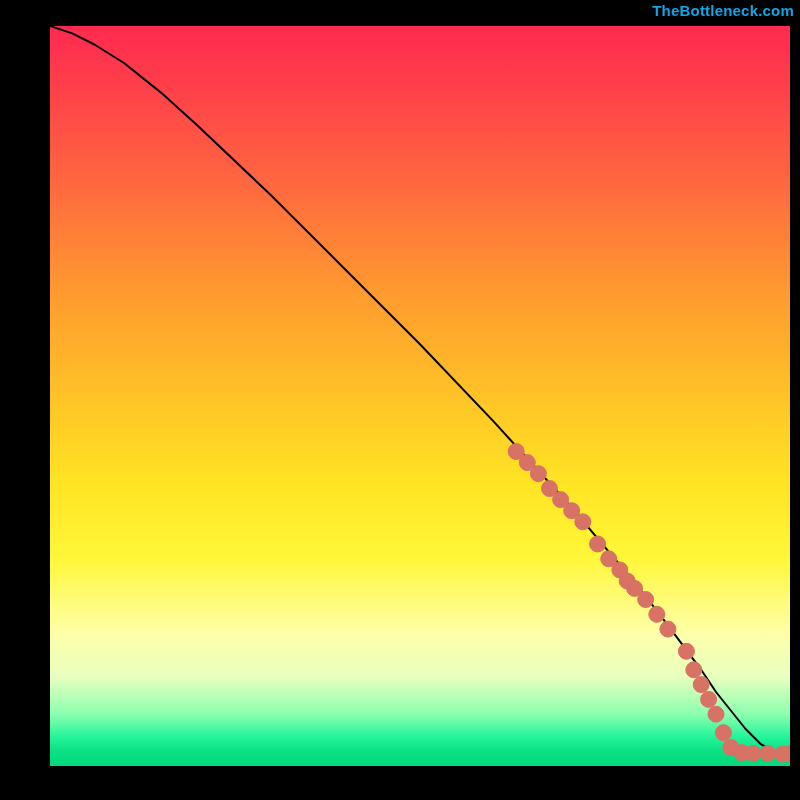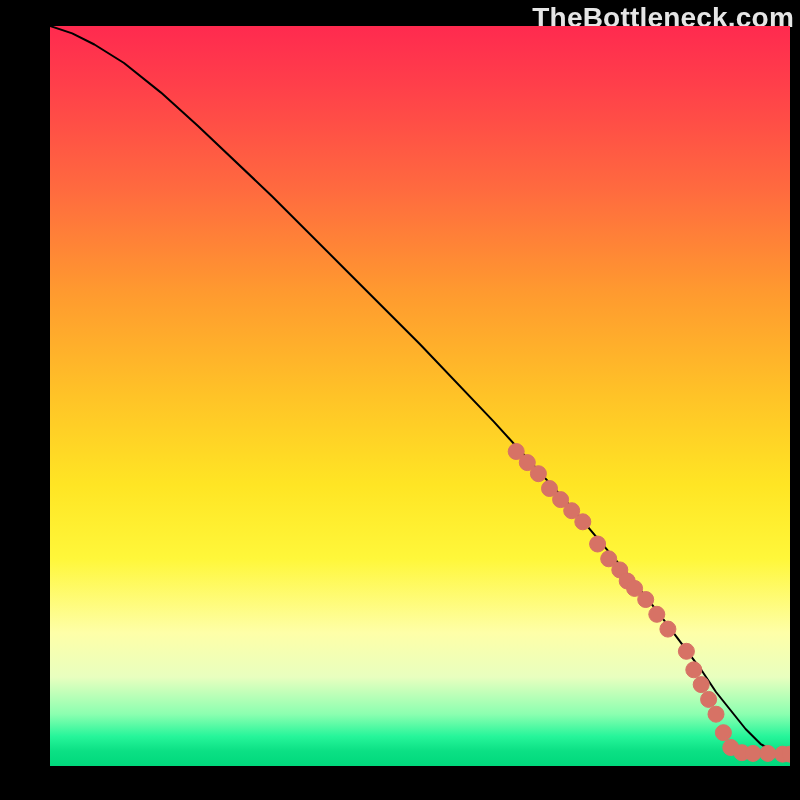--- a/index.html
+++ b/index.html
@@ -40,22 +40,22 @@
       #8bffb0 93%,
       #26f59a 96%,
       #0be084 98%,
       #00d97c 100%
     );
   }
   .watermark {
     position: absolute;
     top: 2px;
     right: 6px;
-    color: #e5e5e5;
-    font-size: 28px;
+    color: #0ea5e9;
+    font-size: 15px;
     font-weight: 600;
     letter-spacing: 0.2px;
     user-select: none;
   }
   svg.curve {
     position: absolute;
     inset: 0;
   }
   .dot {
     fill: #d77265;

